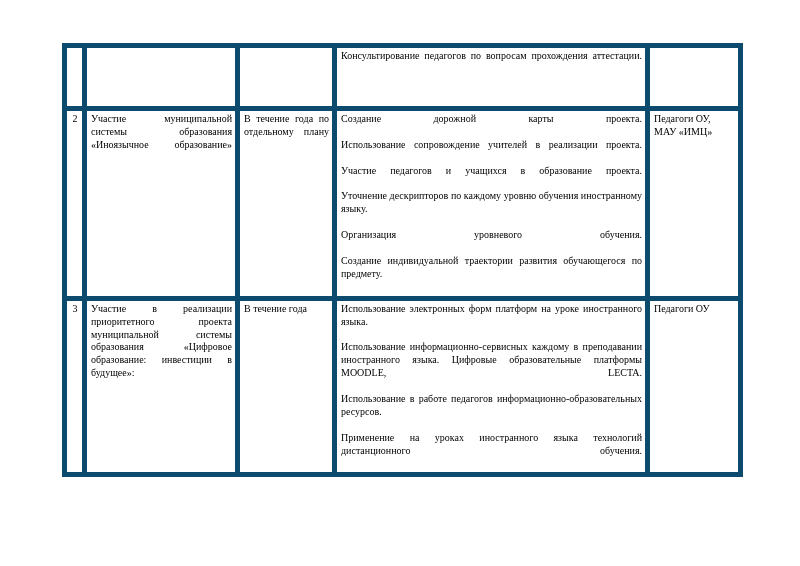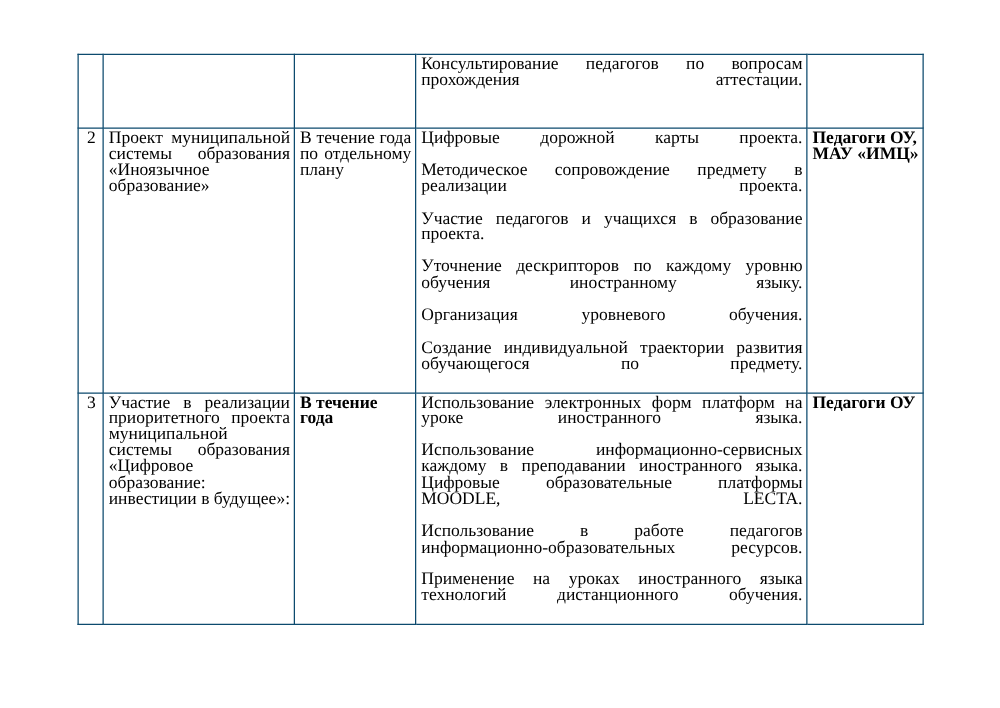--- a/index.html
+++ b/index.html
@@ -22,45 +22,44 @@
   }
   .doc-table {
     position: absolute;
     left: 62px;
     top: 43px;
     width: 676px;
     border-collapse: collapse;
     table-layout: fixed;
   }
   .doc-table td {
-    border: 1px solid #0c4a6e;
+    border: 5px solid #0c4a6e;
     vertical-align: top;
     padding: 2px 3px 2px 4px;
-    font-size: 14px;
+    font-size: 10px;
     line-height: 12.9px;
     font-family: "Liberation Serif", "DejaVu Serif", serif;
   }
   
   col.c-num   { width: 20px; }
   col.c-event { width: 153px; }
   col.c-term  { width: 97px; }
   col.c-cont  { width: 313px; }
   col.c-resp  { width: 93px; }
 
   .cell-num {
     text-align: center;
     padding-top: 2px;
   }
   .just {
     text-align: justify;
     text-justify: inter-word;
   }
   .left {
     text-align: left;
-    font-weight: bold;
   }
   .para {
     margin: 0;
     padding: 0;
   }
   .para.just {
     text-align: justify;
   }
   
   .para.just::after {
@@ -103,28 +102,28 @@
         <td class="left">
           <p class="para left"></p>
         </td>
       </tr>
 
       <tr class="row-b">
         <td class="cell-num">
           <span>2</span>
         </td>
         <td class="just">
-          <p class="para just">Проект муниципальной системы образования «Иноязычное образование»</p>
+          <p class="para just">Участие муниципальной системы образования «Иноязычное образование»</p>
         </td>
         <td class="just">
           <p class="para just">В течение года по отдельному плану</p>
         </td>
         <td class="just">
-          <p class="para just">Цифровые дорожной карты проекта.</p>
-          <p class="para just">Методическое сопровождение предмету в реализации проекта.</p>
+          <p class="para just">Создание дорожной карты проекта.</p>
+          <p class="para just">Использование сопровождение учителей в реализации проекта.</p>
           <p class="para just">Участие педагогов и учащихся в образование проекта.</p>
           <p class="para just">Уточнение дескрипторов по каждому уровню обучения иностранному языку.</p>
           <p class="para just">Организация уровневого обучения.</p>
           <p class="para just">Создание индивидуальной траектории развития обучающегося по предмету.</p>
         </td>
         <td class="left">
           <p class="para left">Педагоги ОУ, МАУ «ИМЦ»</p>
         </td>
       </tr>
 

